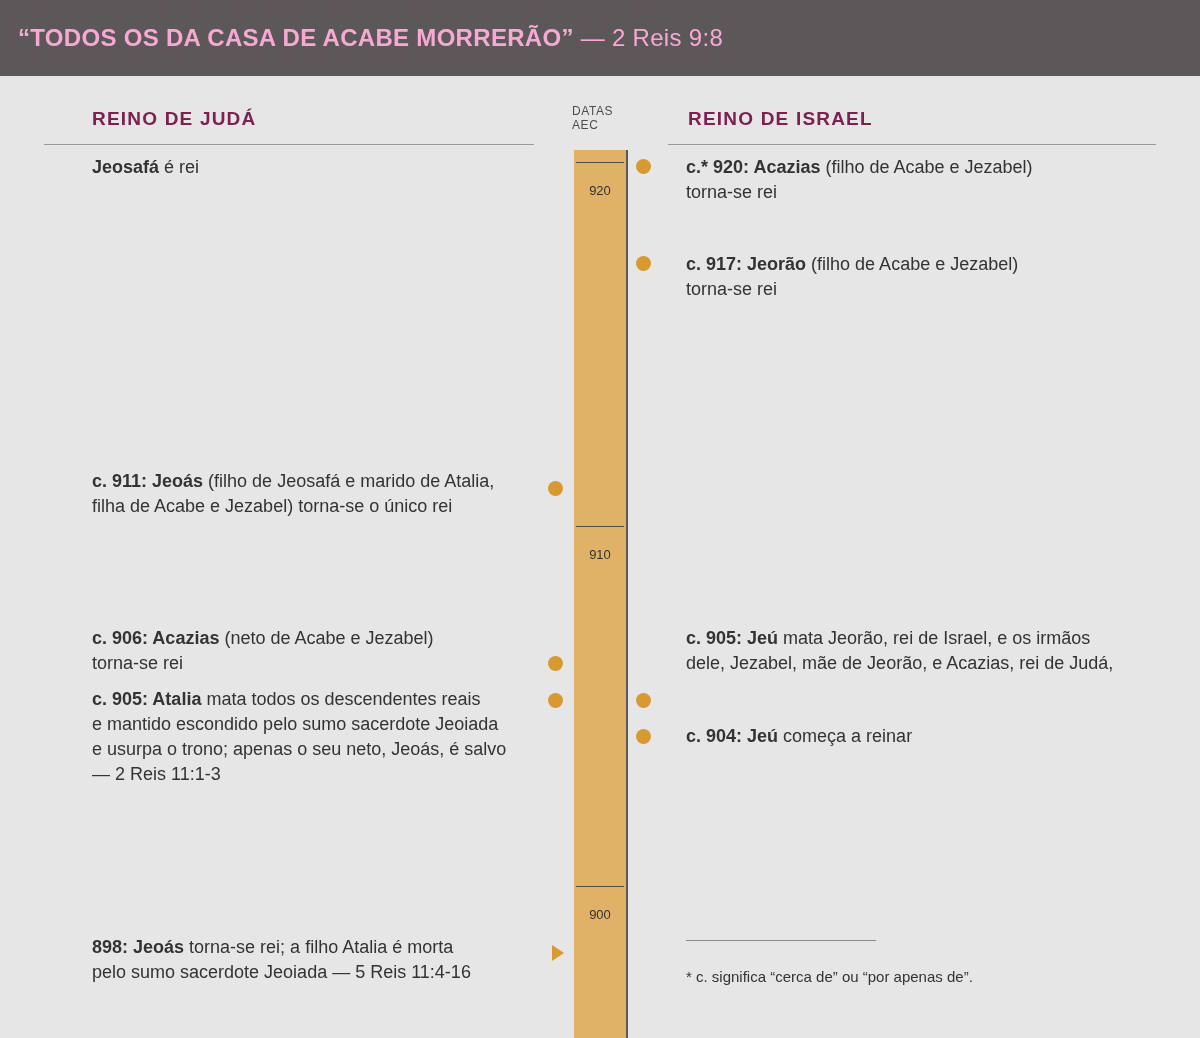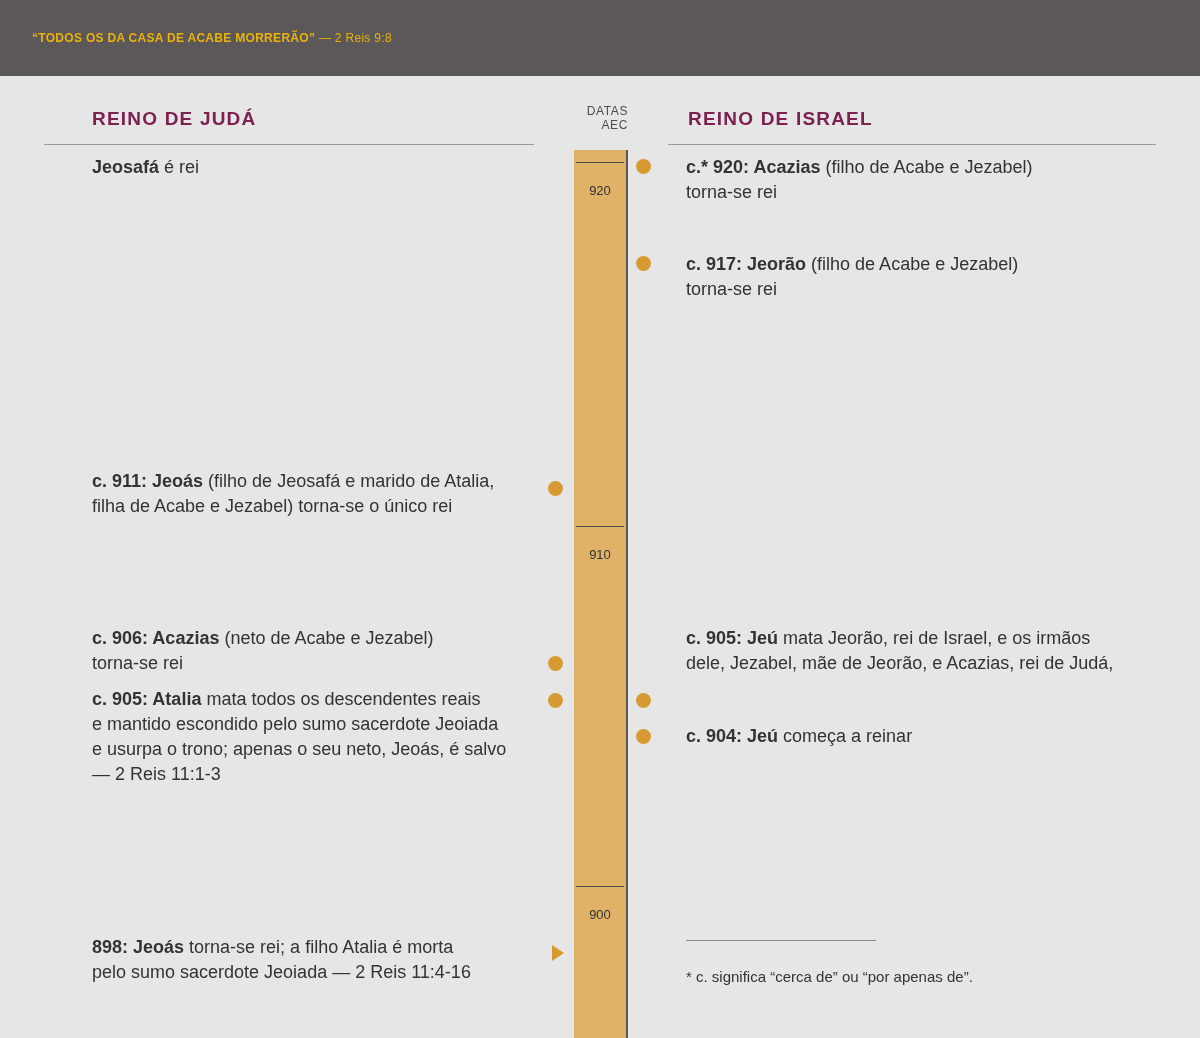--- a/index.html
+++ b/index.html
@@ -20,24 +20,24 @@
   .header {
     position: absolute;
     left: 0; top: 0;
     width: 1200px;
     height: 76px;
     background: #5c585a;
     display: flex;
     align-items: center;
   }
   .header-title {
-    margin-left: 32px;
-    font-size: 12px;
+    margin-left: 18px;
+    font-size: 24px;
     letter-spacing: 0.3px;
-    color: #eab308;
+    color: #f9a8d4;
     white-space: nowrap;
   }
   .header-title .strong {
     font-weight: bold;
   }
   .header-title .light {
     font-weight: normal;
   }
 
   
@@ -66,21 +66,21 @@
   }
   .head-rule.left  { left: 44px;  top: 68px; width: 490px; }
   .head-rule.right { left: 668px; top: 68px; width: 488px; }
 
   
   .dates-label {
     position: absolute;
     left: 572px;
     top: 28px;
     width: 56px;
-    text-align: right;
+    text-align: left;
     font-size: 12px;
     line-height: 14px;
     letter-spacing: 0.6px;
     color: #4d4d4d;
   }
 
   
   .timeline-bar {
     position: absolute;
     left: 574px;
@@ -237,21 +237,21 @@
     <div>e mantido escondido pelo sumo sacerdote Jeoiada</div>
     <div>e usurpa o trono; apenas o seu neto, Jeoás, é salvo</div>
     <div>— 2 Reis 11:1-3</div>
   </div>
   <div class="dot" style="left:548px; top:617px;"></div>
 
   <div class="entry left" style="left:92px; top:859px; width:440px;">
     <div>
       <b>898: Jeoás</b><span> torna-se rei; a filho Atalia é morta</span>
     </div>
-    <div>pelo sumo sacerdote Jeoiada — 2 Reis 11:4-16</div>
+    <div>pelo sumo sacerdote Jeoiada — 5 Reis 11:4-16</div>
   </div>
   <div class="arrow" style="left:552px; top:869px;"></div>
 
   <div class="dot" style="left:636px; top:83px;"></div>
   <div class="entry" style="left:686px; top:79px; width:470px;">
     <div>
       <b>c.* </b><b>920: Acazias</b><span> (filho de Acabe e Jezabel)</span>
     </div>
     <div>torna-se rei</div>
   </div>

